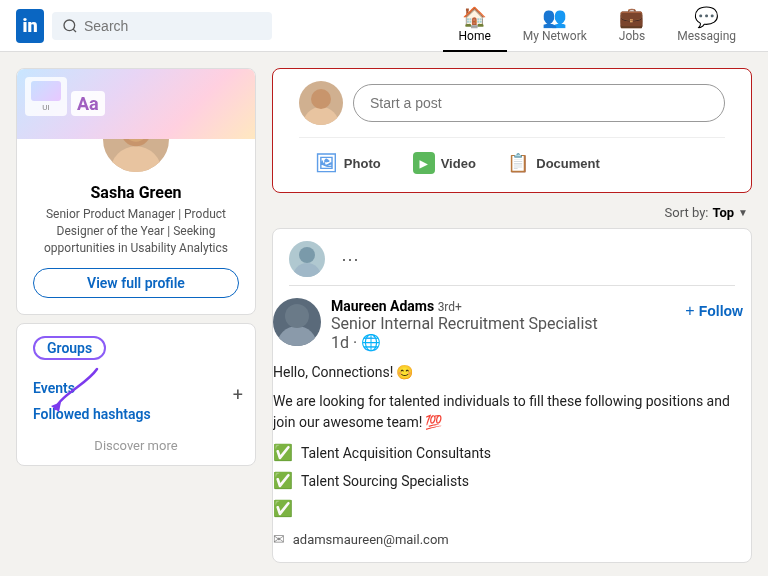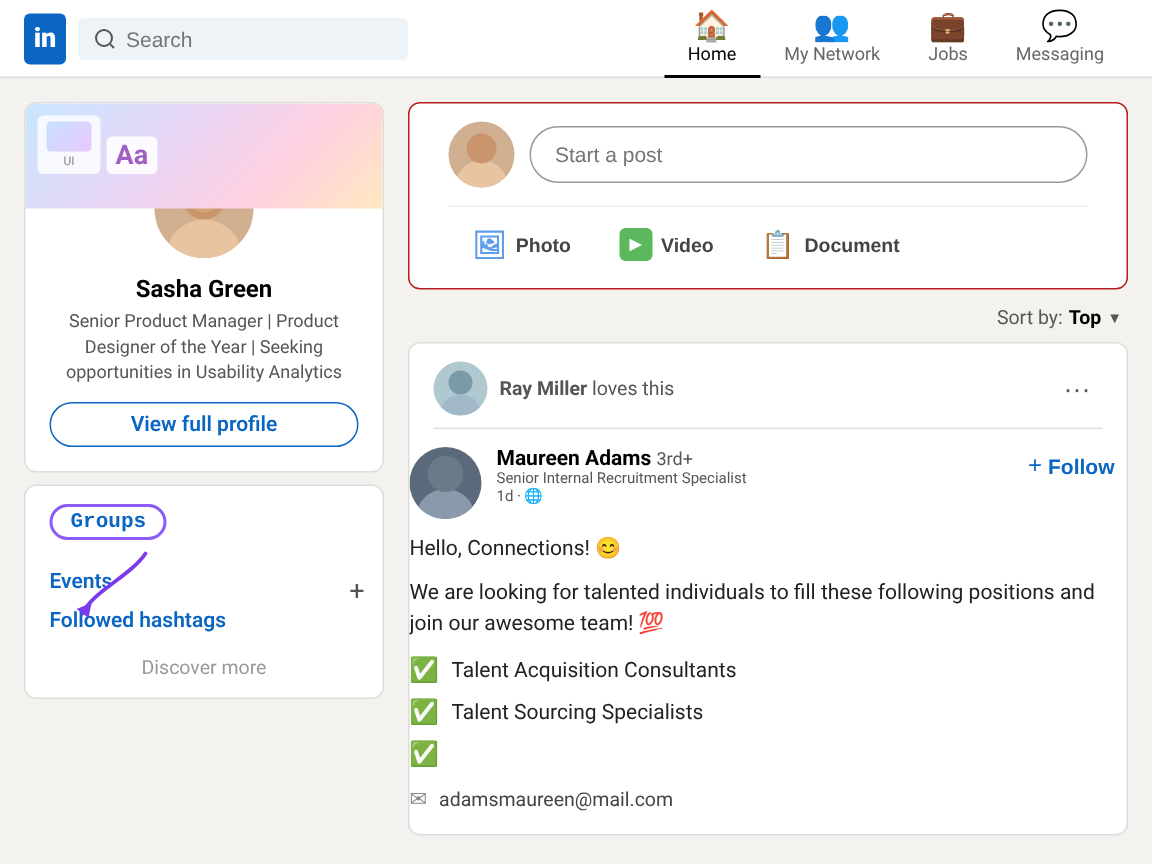--- a/index.html
+++ b/index.html
@@ -190,21 +190,20 @@
       margin-bottom: 10px;
       cursor: pointer;
       text-decoration: none;
     }
     .sidebar-link-item.groups {
       display: inline-block;
       border: 2px solid #8b5cf6;
       border-radius: 20px;
       padding: 2px 12px;
       color: #0a66c2;
-      font-family: Liberation Mono, monospace;
     }
     .groups-arrow {
       position: absolute;
       left: 30px;
       top: 40px;
     }
     .plus-btn {
       position: absolute;
       right: 12px;
       top: 60px;
@@ -373,21 +372,21 @@
     .feed-author-info { flex: 1; }
     .author-name {
       font-weight: 700;
       font-size: 14px;
     }
     .author-badge {
       color: #555;
       font-size: 12px;
     }
     .author-sub {
-      font-size: 10px;
+      font-size: 16px;
       color: #555;
     }
     .follow-btn {
       display: flex;
       align-items: center;
       gap: 4px;
       color: #0a66c2;
       font-weight: 700;
       font-size: 14px;
       cursor: pointer;
@@ -547,24 +546,20 @@
 
     <div class="feed-card">
 
       <div class="feed-card-header">
         <div class="feed-small-avatar">
           <svg viewBox="0 0 36 36" class="person-svg">
             <circle cx="18" cy="36" r="14" fill="#a0b8c8"></circle>
             <circle cx="18" cy="14" r="8" fill="#7a9aaa"></circle>
           </svg>
         </div>
-        <span class="loves-text">
-          <strong>Ray Miller</strong>
-          <span>loves this</span>
-        </span>
         <button class="more-btn">···</button>
       </div>
       <div class="divider"></div>
 
       <div class="feed-post-section">
         <div class="feed-post-header">
           <div class="feed-author-avatar">
             <svg viewBox="0 0 48 48" class="person-svg">
               <circle cx="24" cy="48" r="20" fill="#8a9aaa"></circle>
               <circle cx="24" cy="18" r="12" fill="#6a7a88"></circle>

